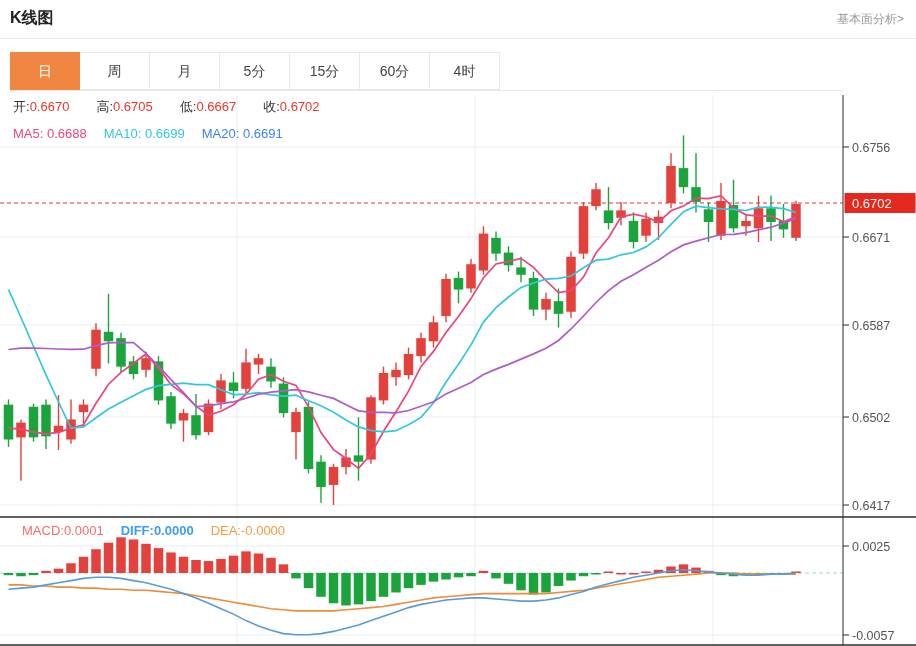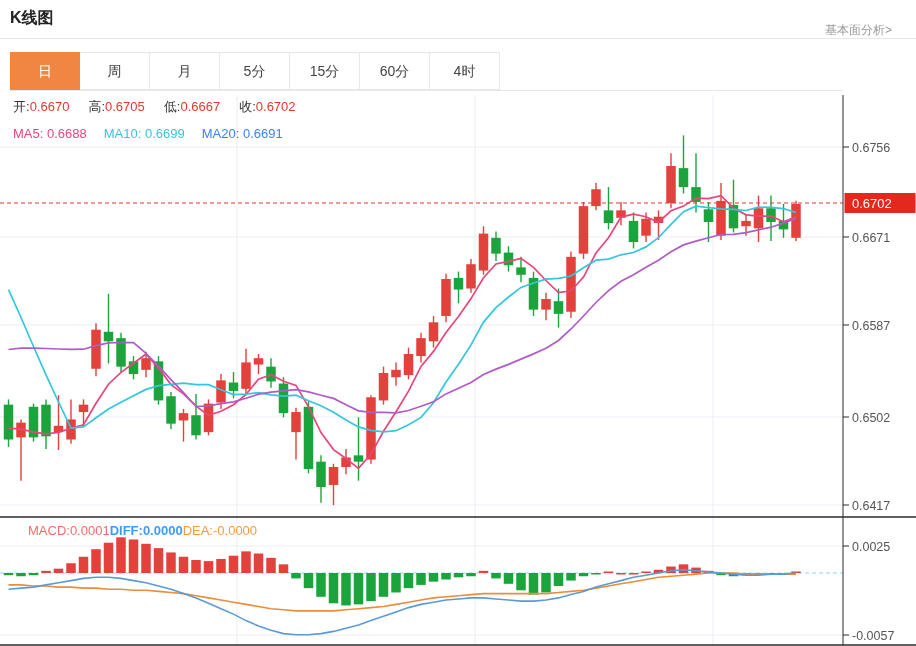--- a/index.html
+++ b/index.html
@@ -1,36 +1,36 @@
 <!DOCTYPE html>
 <html style="--accent: #f08641;"><head>
 <meta charset="utf-8">
 <style>
   * { margin:0; padding:0; box-sizing:border-box; }
   html,body { width:916px; height:646px; background:#fff; overflow:hidden;
     font-family:"Liberation Sans","DejaVu Sans",sans-serif; }
   .page { position:relative; width:916px; height:502px; background:#fff; }
 
   .page-title { position:absolute; left:10px; top:8px; font-size:16px; font-weight:bold; color:#222; }
-  .fund-link { position:absolute; right:24px; top:11px; font-size:12px; color:#999; text-decoration:none; cursor:pointer;margin-top:11px; }
+  .fund-link { position:absolute; right:12px; top:11px; font-size:12px; color:#999; text-decoration:none; cursor:pointer; }
   .header-divider { position:absolute; left:0; top:38px; width:916px; height:1px; background:#e8e8e8; }
 
   .tabbar { position:absolute; left:10px; top:52px; width:833px; height:39px;
     display:flex; border-bottom:1px solid #e8e8e8; }
   .tab { width:70px; height:38px; line-height:37px; text-align:center; font-size:14px; color:#444;
     border:1px solid #e8e8e8; border-left:none; background:#fff; cursor:pointer; }
   .tab:first-child { border-left:1px solid #e8e8e8; }
   .tab.active { background:var(--accent,#f08641); border-color:var(--accent,#f08641); color:#fff; }
 
   svg.chart { position:absolute; left:0; top:95px; }
 
   .info-row { position:absolute; display:flex; font-size:13px; line-height:16px; white-space:nowrap; pointer-events:none; }
-  .ohlc-row { left:13px; top:99px; gap:19px; }
+  .ohlc-row { left:13px; top:99px; gap:27px; }
   .ma-row   { left:13px; top:126px; gap:17px; }
-  .macd-row { left:28px; top:523px; }
+  .macd-row { left:22px; top:523px; gap:17px; }
   .info-row .lbl { color:#333; }
   .info-row .val { color:#e8372c; }
 </style>
 </head>
 <body>
 
 <div class="page">
   <div class="page-title">K线图</div>
   <a class="fund-link">基本面分析&gt;</a>
   <div class="header-divider"></div>

